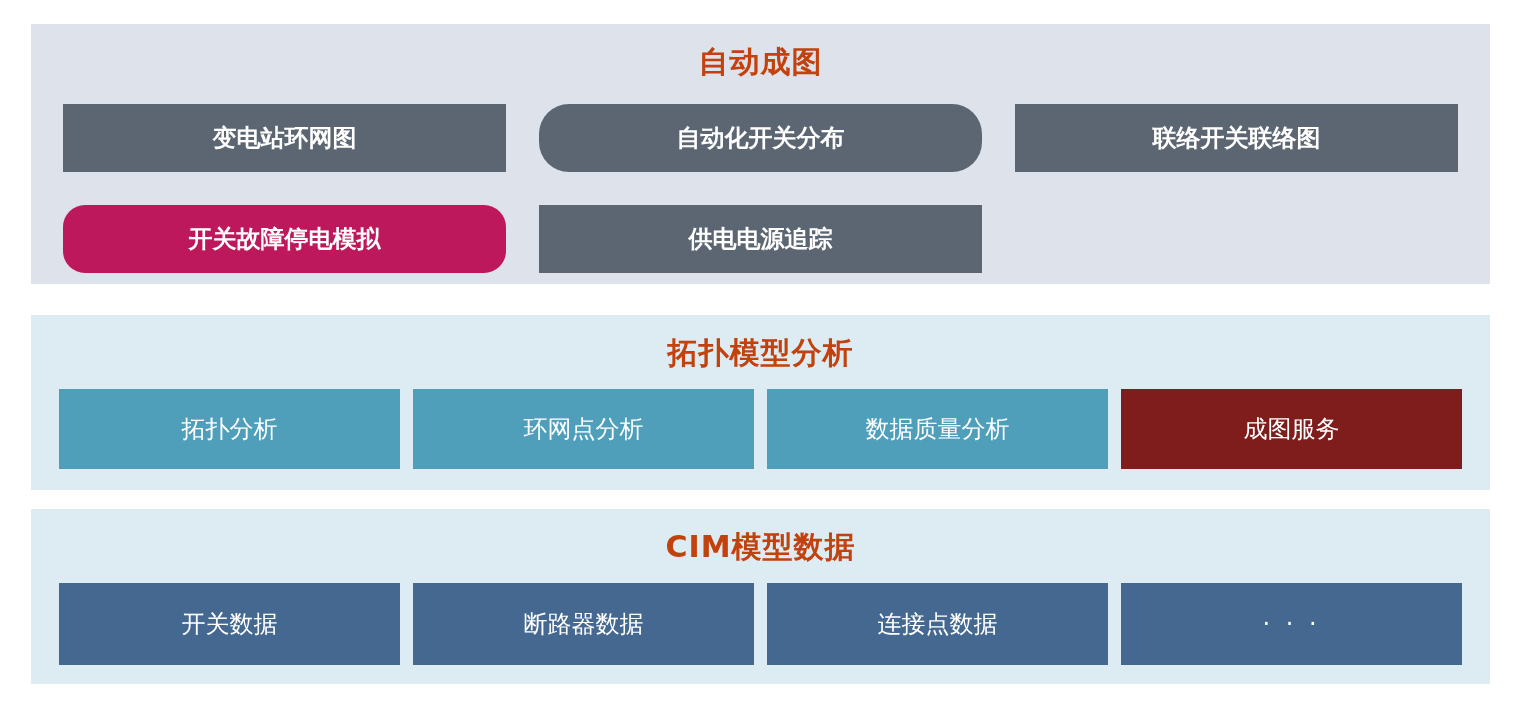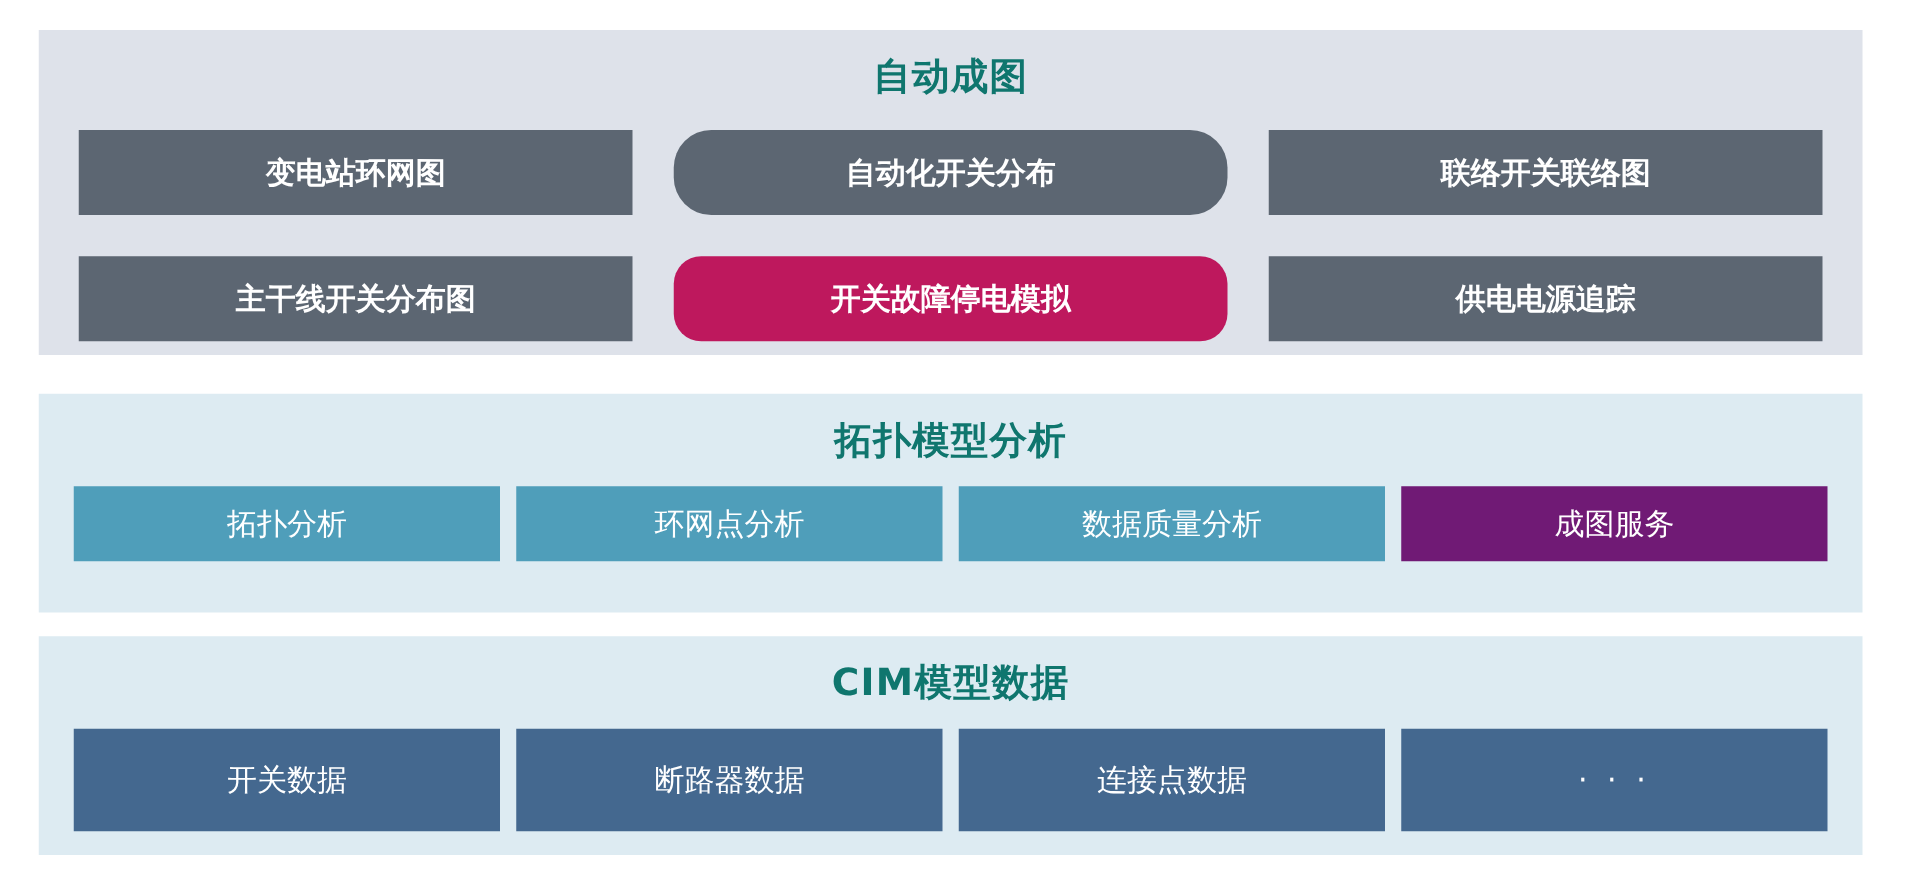--- a/index.html
+++ b/index.html
@@ -17,21 +17,21 @@
   .layer-1 { top: 24px;  height: 260px; background: #dee2ea; }
   .layer-2 { top: 315px; height: 175px; background: #ddebf2; }
   .layer-3 { top: 509px; height: 175px; background: #ddebf2; }
 
   .layer-title {
     margin-top: 20px;
     text-align: center;
     font-size: 30px;
     line-height: 36px;
     font-weight: bold;
-    color: #0f766e;
+    color: #c2410c;
     letter-spacing: 1px;
   }
 
   .grid {
     display: grid;
   }
   .grid-3 {
     margin-top: 24px;
     padding: 0 32px;
     grid-template-columns: repeat(3, 1fr);
@@ -53,53 +53,52 @@
     color: #ffffff;
     font-size: 24px;
     text-align: center;
   }
   .layer-1 .node {
     height: 68px;
     background: #5c6672;
     font-weight: bold;
   }
   .layer-2 .node {
-    height: 60px;
+    height: 80px;
     background: #4f9eba;
     font-weight: normal;
   }
   .layer-3 .node {
     height: 82px;
     background: #44688f;
     font-weight: normal;
   }
   .layer-3 .node.dots { letter-spacing: 4px; }
 </style>
 </head>
 <body>
 
 <section class="layer layer-1" style="background-color: rgb(222, 226, 234);">
   <h2 class="layer-title">自动成图</h2>
   <div class="grid grid-3">
     <div class="node" style="background-color: rgb(92, 102, 114);">变电站环网图</div>
     <div class="node" style="background-color: rgb(92, 102, 114); border-radius: 30px;">自动化开关分布</div>
     <div class="node" style="background-color: rgb(92, 102, 114);">联络开关联络图</div>
-    <div class="node" style="background-color: rgb(92, 102, 114);">主干线开关分布图</div>
     <div class="node" style="background-color: #be185d; border-radius: 22px;">开关故障停电模拟</div>
     <div class="node" style="background-color: rgb(92, 102, 114);">供电电源追踪</div>
   </div>
 </section>
 
 <section class="layer layer-2" style="background-color: rgb(221, 235, 242);">
   <h2 class="layer-title">拓扑模型分析</h2>
   <div class="grid grid-4">
     <div class="node" style="background-color: rgb(79, 158, 186);">拓扑分析</div>
     <div class="node" style="background-color: rgb(79, 158, 186);">环网点分析</div>
     <div class="node" style="background-color: rgb(79, 158, 186);">数据质量分析</div>
-    <div class="node" style="background-color: #701a75;">成图服务</div>
+    <div class="node" style="background-color: #7f1d1d;">成图服务</div>
   </div>
 </section>
 
 <section class="layer layer-3" style="background-color: rgb(221, 235, 242);">
   <h2 class="layer-title">CIM模型数据</h2>
   <div class="grid grid-4">
     <div class="node" style="background-color: rgb(68, 104, 143);">开关数据</div>
     <div class="node" style="background-color: rgb(68, 104, 143);">断路器数据</div>
     <div class="node" style="background-color: rgb(68, 104, 143);">连接点数据</div>
     <div class="node dots" style="background-color: rgb(68, 104, 143);">· · ·</div>

